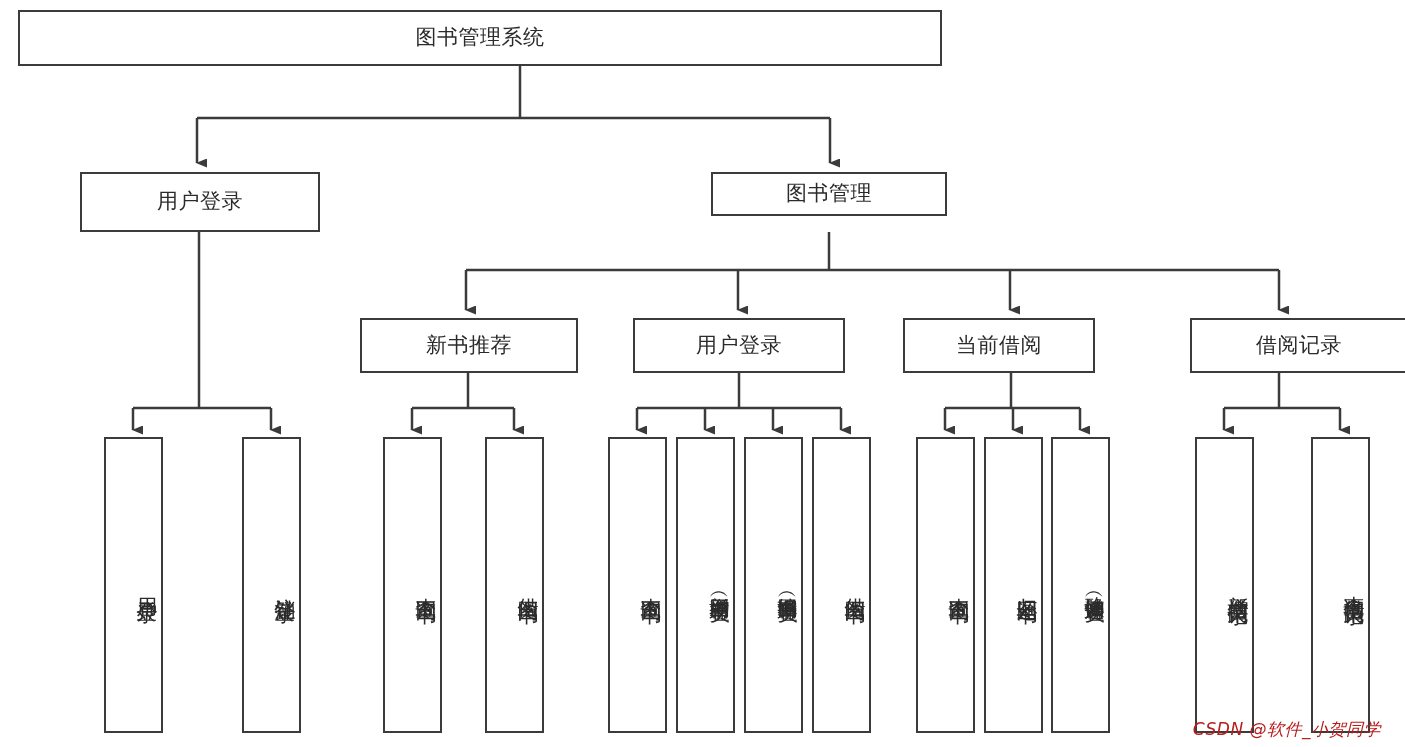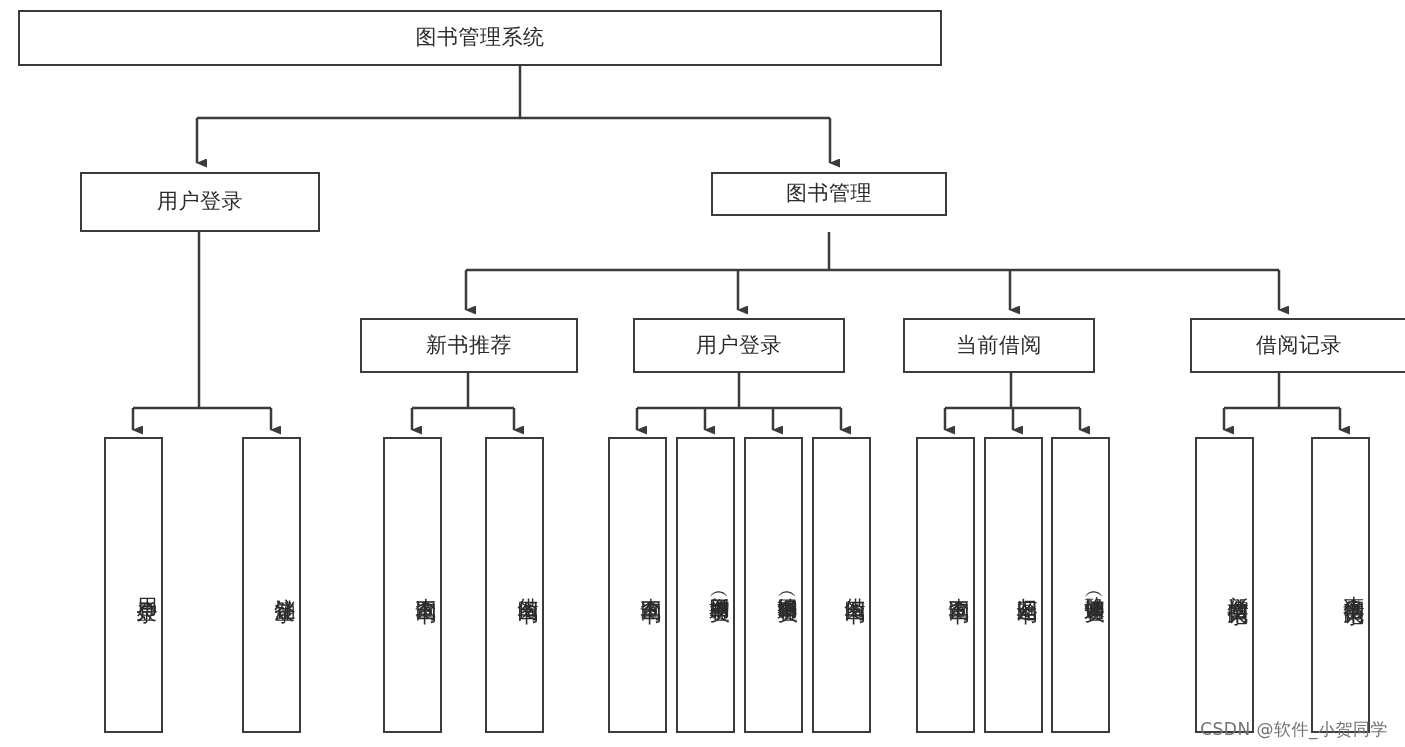--- a/index.html
+++ b/index.html
@@ -52,26 +52,27 @@
     align-items: flex-start;
     justify-content: center;
     white-space: nowrap;
   }
   .node-v.tall {
     font-size: 20px;
     letter-spacing: 1px;
   }
   .watermark {
     position: absolute;
-    right: 17px;
+    right: 24px;
     bottom: 6px;
     font-size: 17px;
-    color: #737373;
+    color: #b91c1c;
     letter-spacing: 0.5px;
     white-space: nowrap;
+    font-style: italic;
   }
 </style>
 </head>
 <body>
 
 <div id="canvas">
 
   <svg class="wires" viewBox="0 0 1405 747">
     <defs>
       <marker id="arrow" markerWidth="9" markerHeight="11" refX="4.5" refY="10" orient="auto" markerUnits="userSpaceOnUse">

